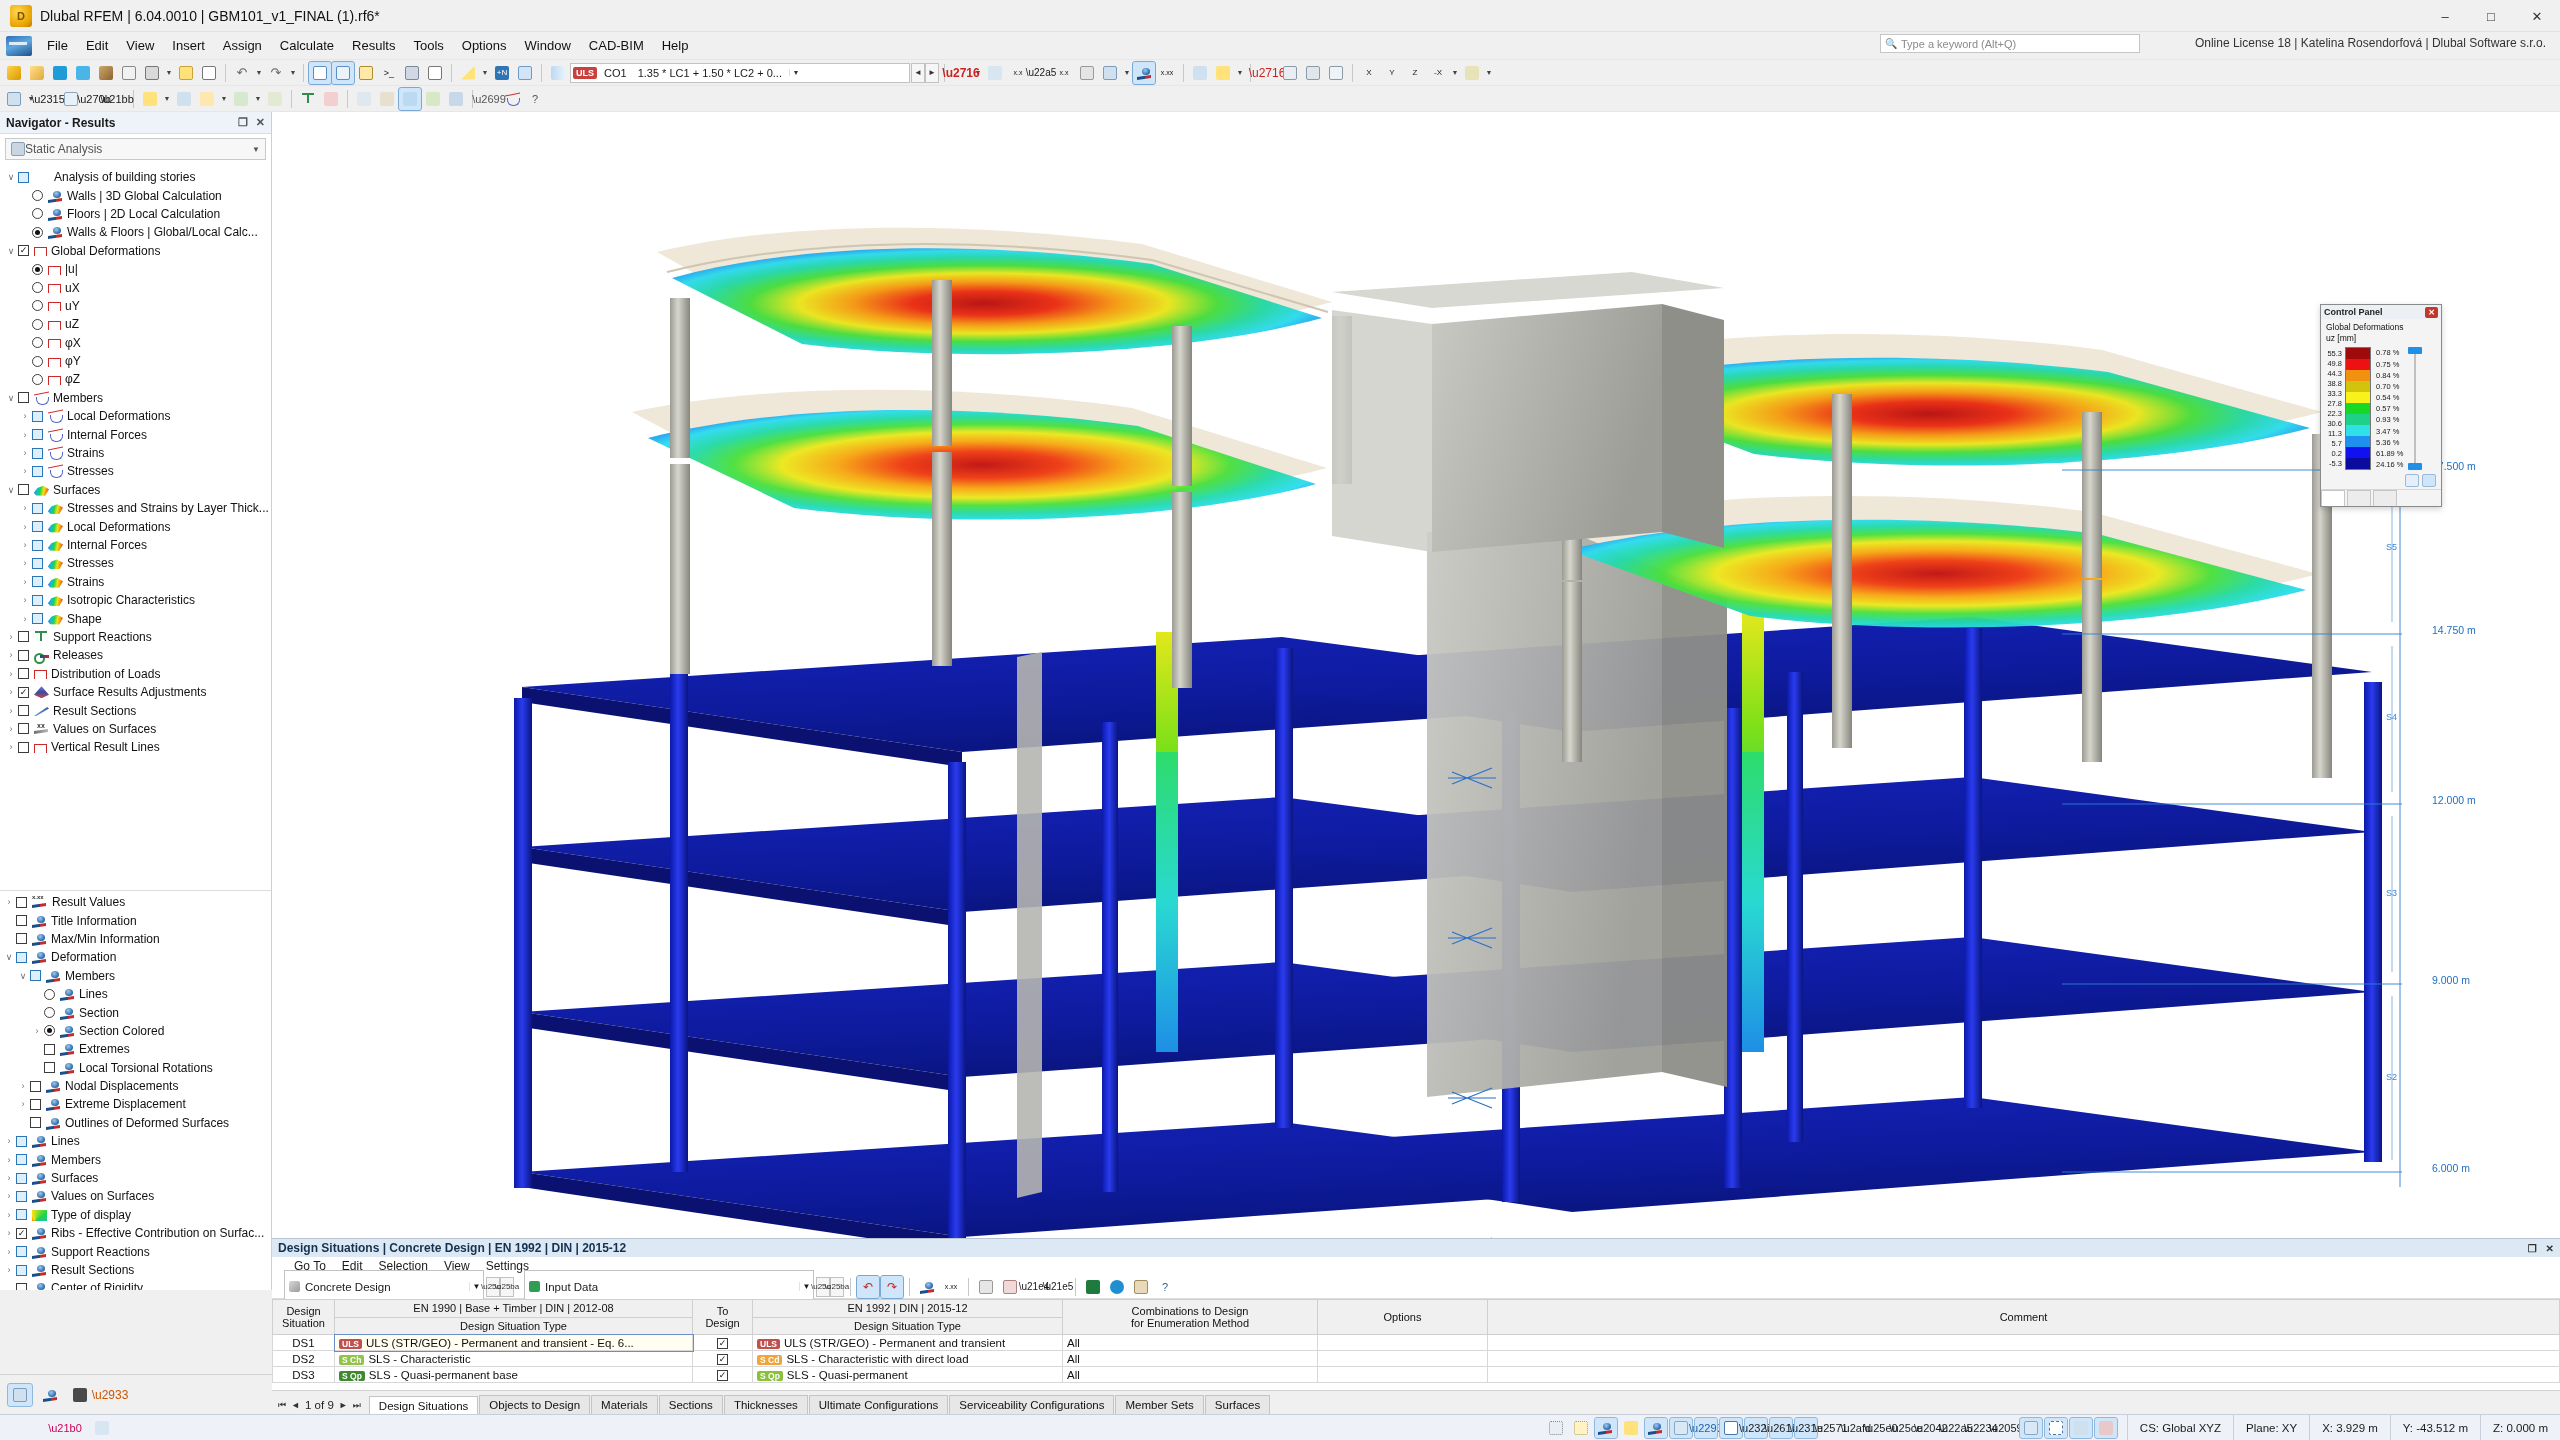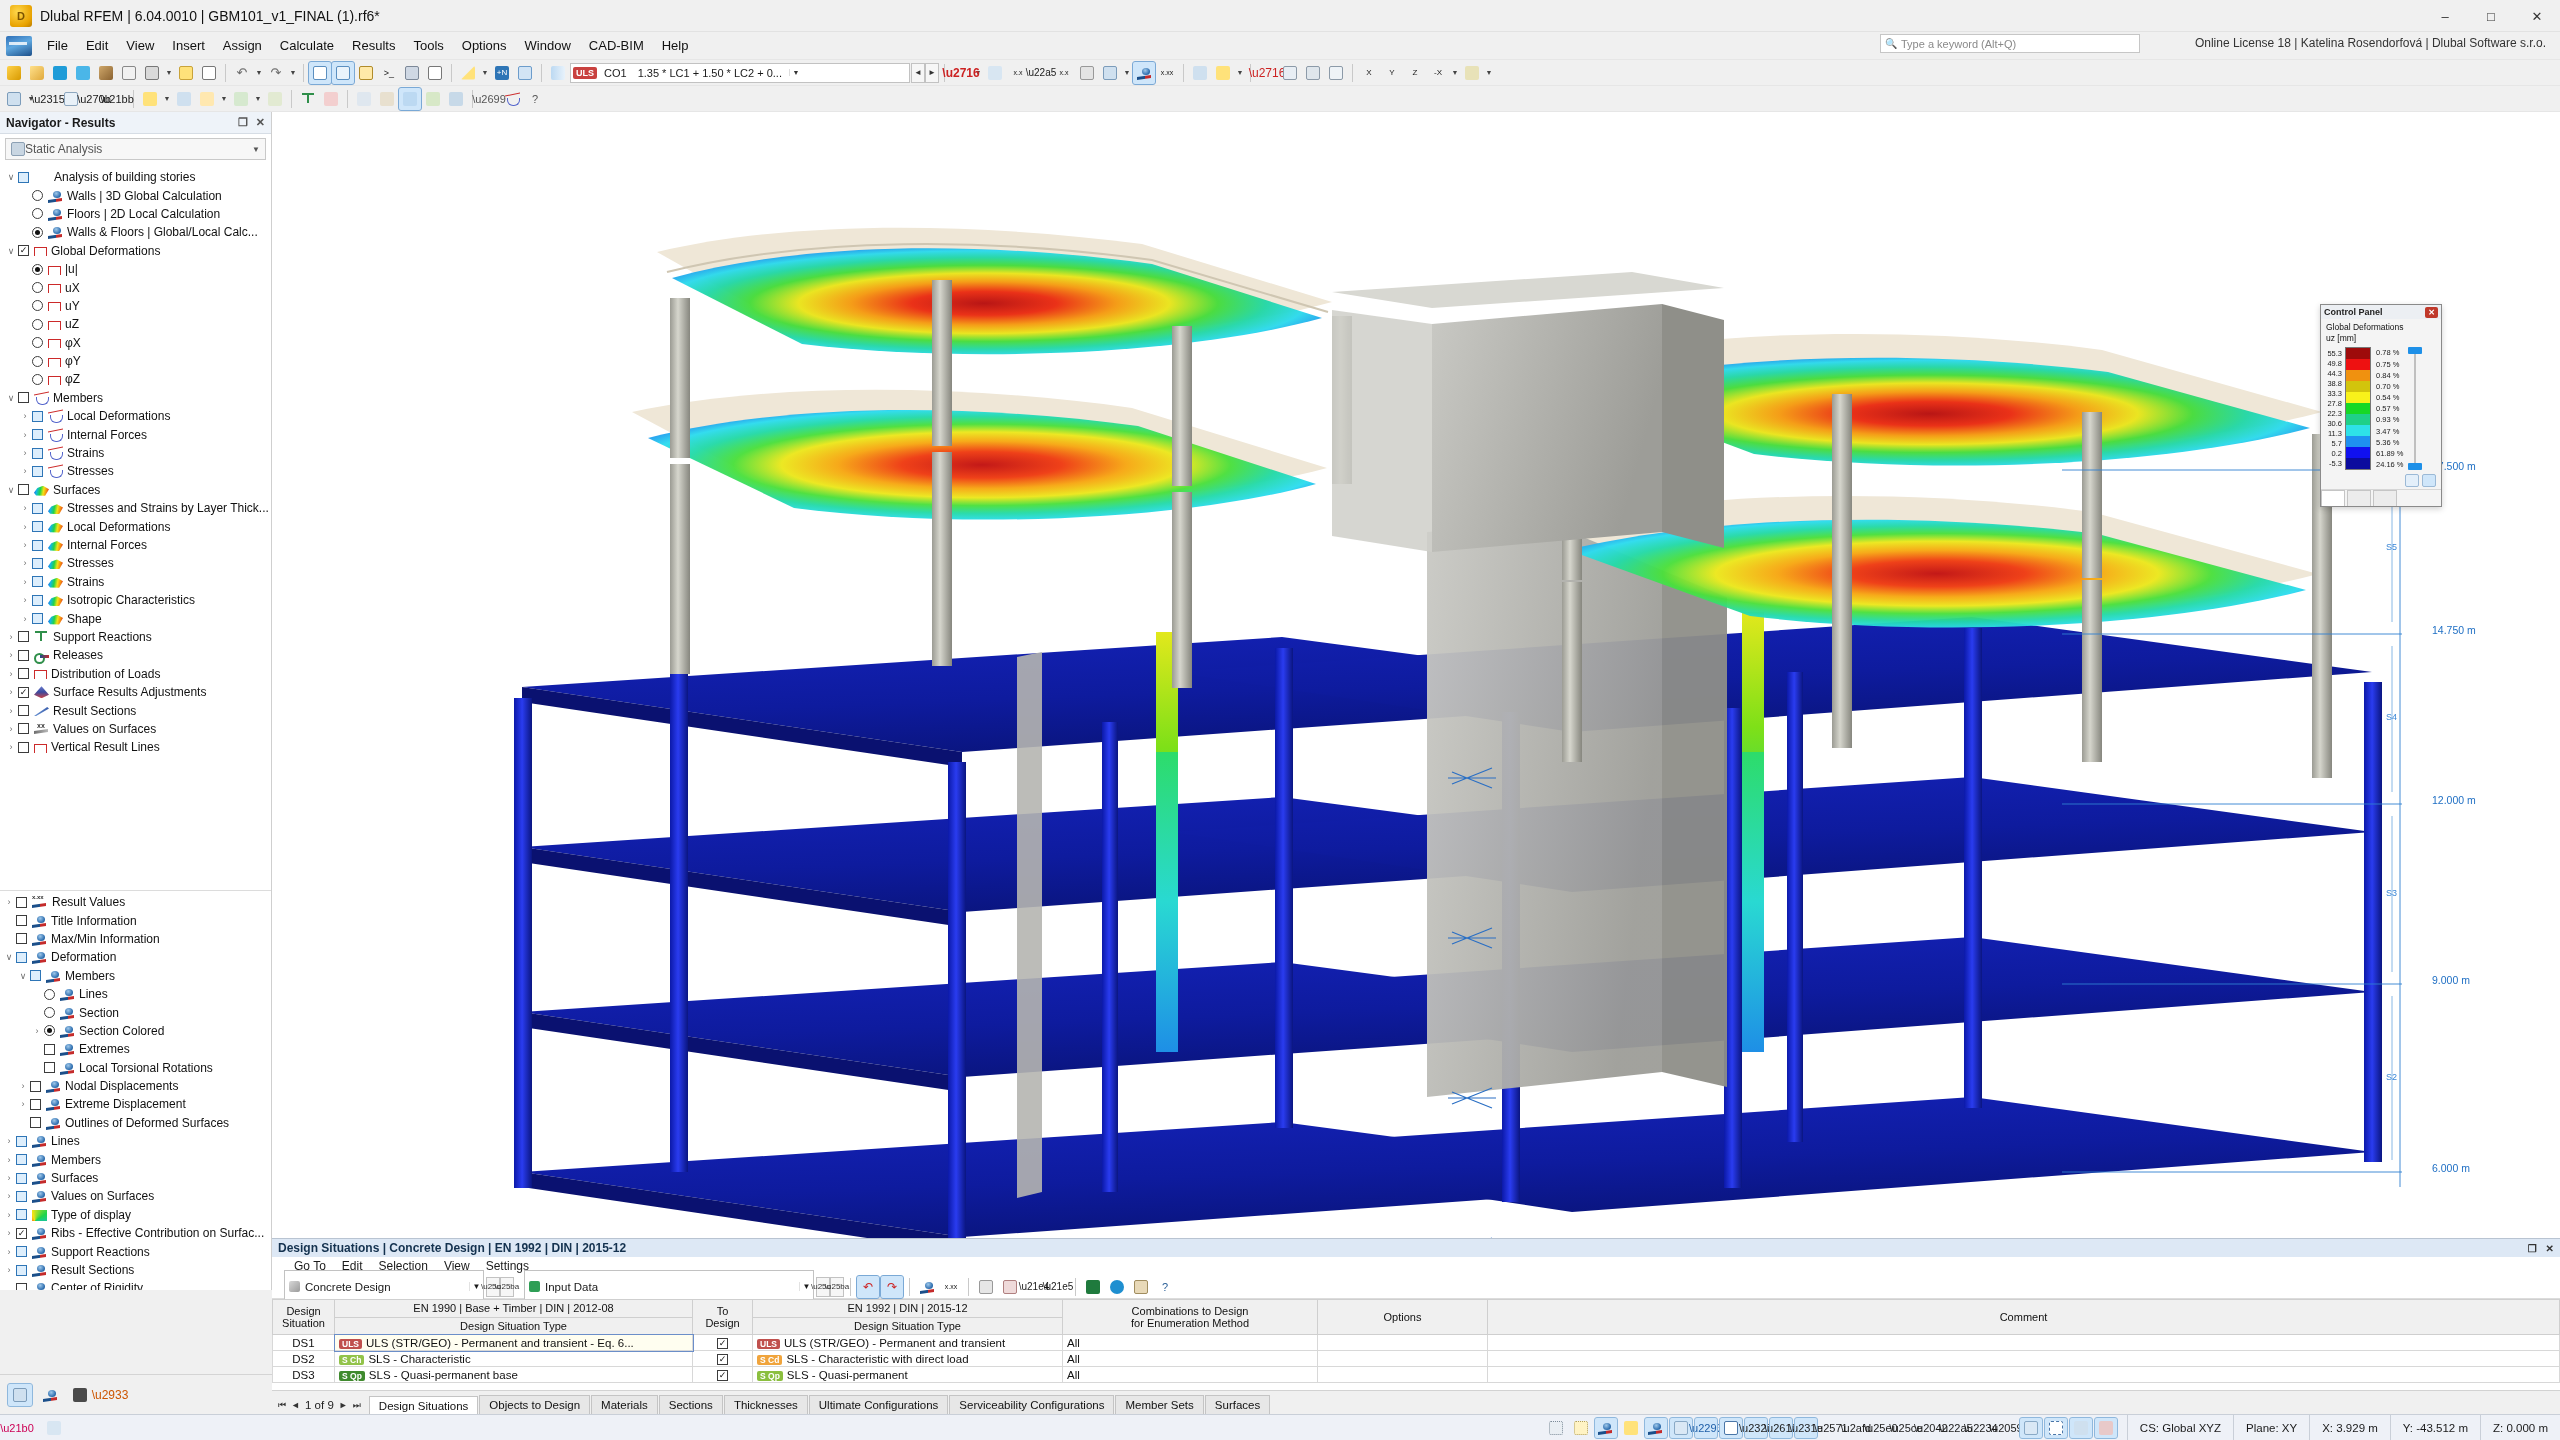--- a/index.html
+++ b/index.html
@@ -168,21 +168,21 @@
      background:#f0f0f0; padding-left:4px; }
   .pager { display:flex; align-items:center; gap:5px; font-size:11.5px; padding:0 8px 3px 2px; color:#222;}
   .pager i { font-style:normal; font-size:9px; color:#333; }
   .ttab { padding:3px 9px; font-size:11.5px; border:1px solid #c4c4c4; border-bottom:none;
      background:#e7e7e7; margin-right:1px; color:#111;}
   .ttab.act { background:#fff; font-weight:normal; position:relative; top:1px; }
 
   
   .statusbar { position:absolute; left:0; right:0; bottom:0; height:26px; background:#eef1f7;
      border-top:1px solid #c9cfd8; display:flex; align-items:center; font-size:11.5px; }
-  .sb-left { display:flex; align-items:center; gap:15px; padding-left:6px; }
+  .sb-left { display:flex; align-items:center; gap:15px; padding-left:6px;margin-left:48px; }
   .sb-tool { width:22px; height:20px; border-radius:2px; display:flex; align-items:center; justify-content:center;}
   .sb-tool.on { background:#cfe6fa; outline:1px solid #8fb8dd; }
   .sb-right { margin-left:auto; display:flex; align-items:center; }
   .sb-cell { padding:0 12px; border-left:1px solid #c9cfd8; height:26px; display:flex; align-items:center;}
   .leftbar { position:absolute; left:0; bottom:26px; width:272px; height:40px;
      background:#f0f0f0; border-top:1px solid #d4d4d4; display:flex; align-items:center; gap:6px; padding-left:8px;}
   .lb-btn { width:24px; height:22px; display:flex; align-items:center; justify-content:center;
      border-radius:2px; }
   .lb-btn.on { background:#cfe6fa; outline:1px solid #8fb8dd; }
 </style>

